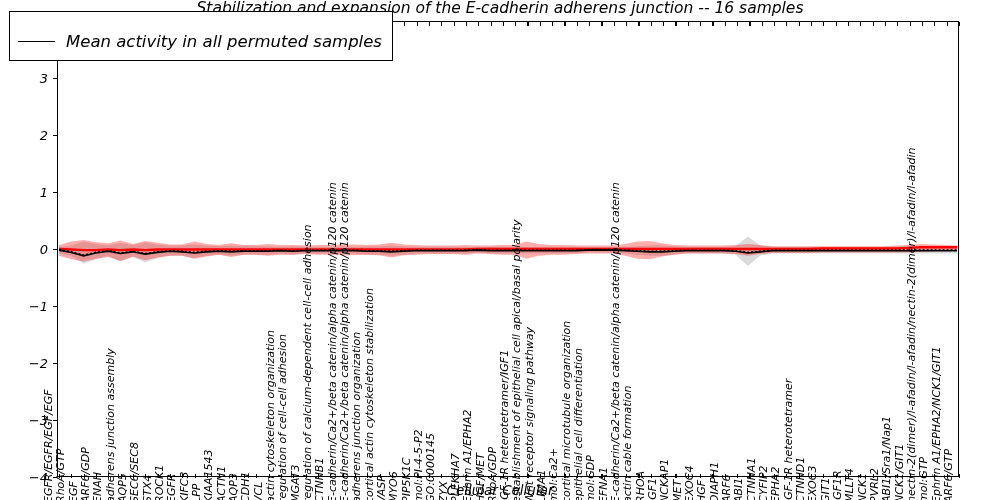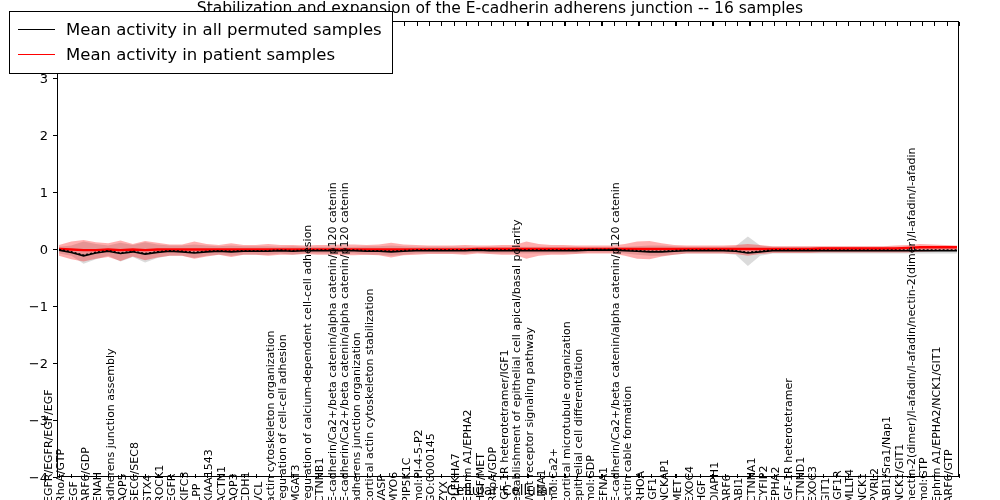--- a/index.html
+++ b/index.html
@@ -1,17 +1,17 @@
 <!DOCTYPE html>
 <html><head>
 <meta charset="utf-8">
 <style>
   html,body{margin:0;padding:0;background:#fff;}
   body{width:1000px;height:500px;overflow:hidden;font-family:"DejaVu Sans",sans-serif;}
-  #root{position:relative;width:1000px;height:448px;}
+  #root{position:relative;width:1000px;height:448px;font-style:italic;}
 
   
   #title{
     position:absolute;left:0;top:-1px;width:1000px;text-align:center;
     font-size:15.5px;color:#000;white-space:nowrap;
   }
 
   
   #plot{
     position:absolute;left:57px;top:21px;width:902px;height:456px;
@@ -40,21 +40,21 @@
     font-size:11px;line-height:11px;color:#000;white-space:nowrap;
     transform-origin:left bottom;
     transform:rotate(-90deg);
   }
   #xlabels{position:absolute;left:57px;top:0;width:902px;height:500px;}
 
   
   #legend{
     position:absolute;left:9px;top:11px;
     border:1.2px solid #000;background:#fff;
-    padding:5px 10px 6px 8px;
+    padding:17px 10px 6px 8px;
   }
   .legrow{display:flex;align-items:center;height:25px;}
   .legline{width:37px;height:0;border-top:1.6px solid #000;margin-right:11px;}
   .legline.red{border-top-color:#ff0000;}
   .legtext{font-size:16.5px;color:#000;white-space:nowrap;}
 </style>
 </head>
 <body>
 
 <div id="root">
@@ -323,19 +323,15 @@
       <div class="xlab" style="left: 872.342px; top: 0px; transform: translate(0px, 492px) rotate(-90deg);">mol:GTP</div>
       <div class="xlab" style="left: 884.671px; top: 0px; transform: translate(0px, 492px) rotate(-90deg);">Ephrin A1/EPHA2/NCK1/GIT1</div>
       <div class="xlab" style="left: 897px; top: 0px; transform: translate(0px, 492px) rotate(-90deg);">ARF6/GTP</div>
     </div>
 
   <div id="legend">
     <div class="legrow">
       <span class="legline"></span>
       <span class="legtext">Mean activity in all permuted samples</span>
     </div>
-    <div class="legrow">
-      <span class="legline red"></span>
-      <span class="legtext">Mean activity in patient samples</span>
-    </div>
   </div>
 
 </div>
 
 </body></html>

